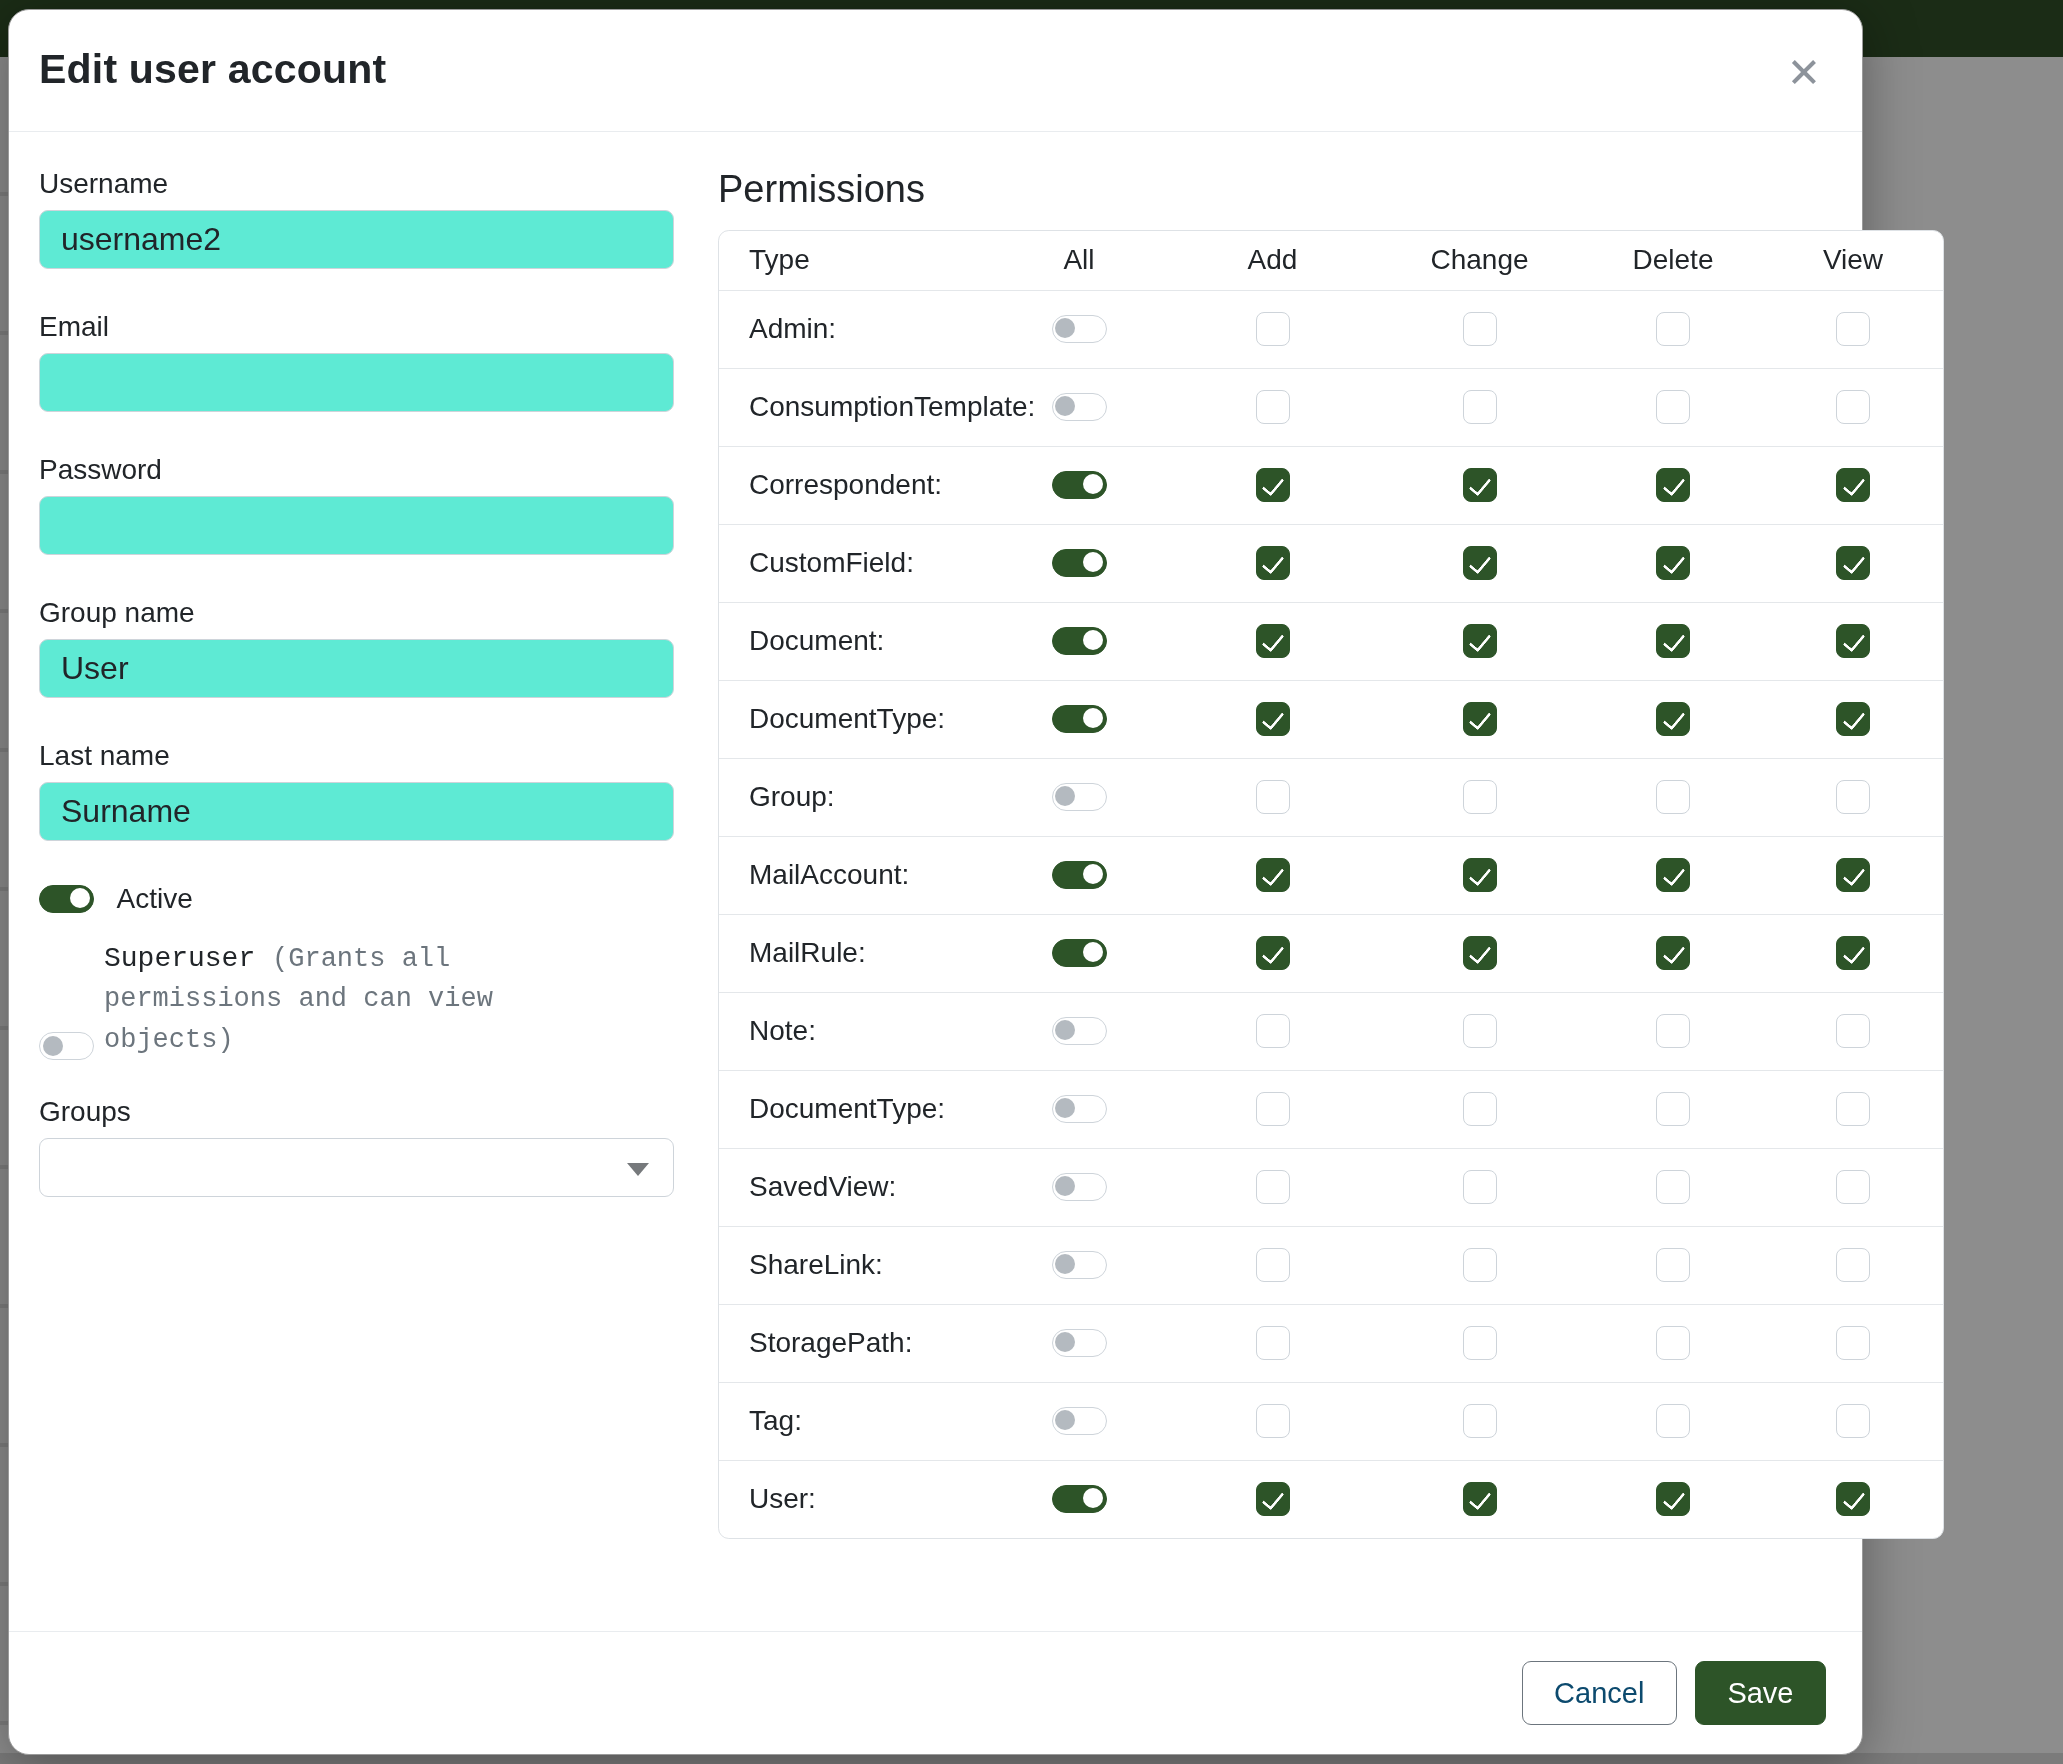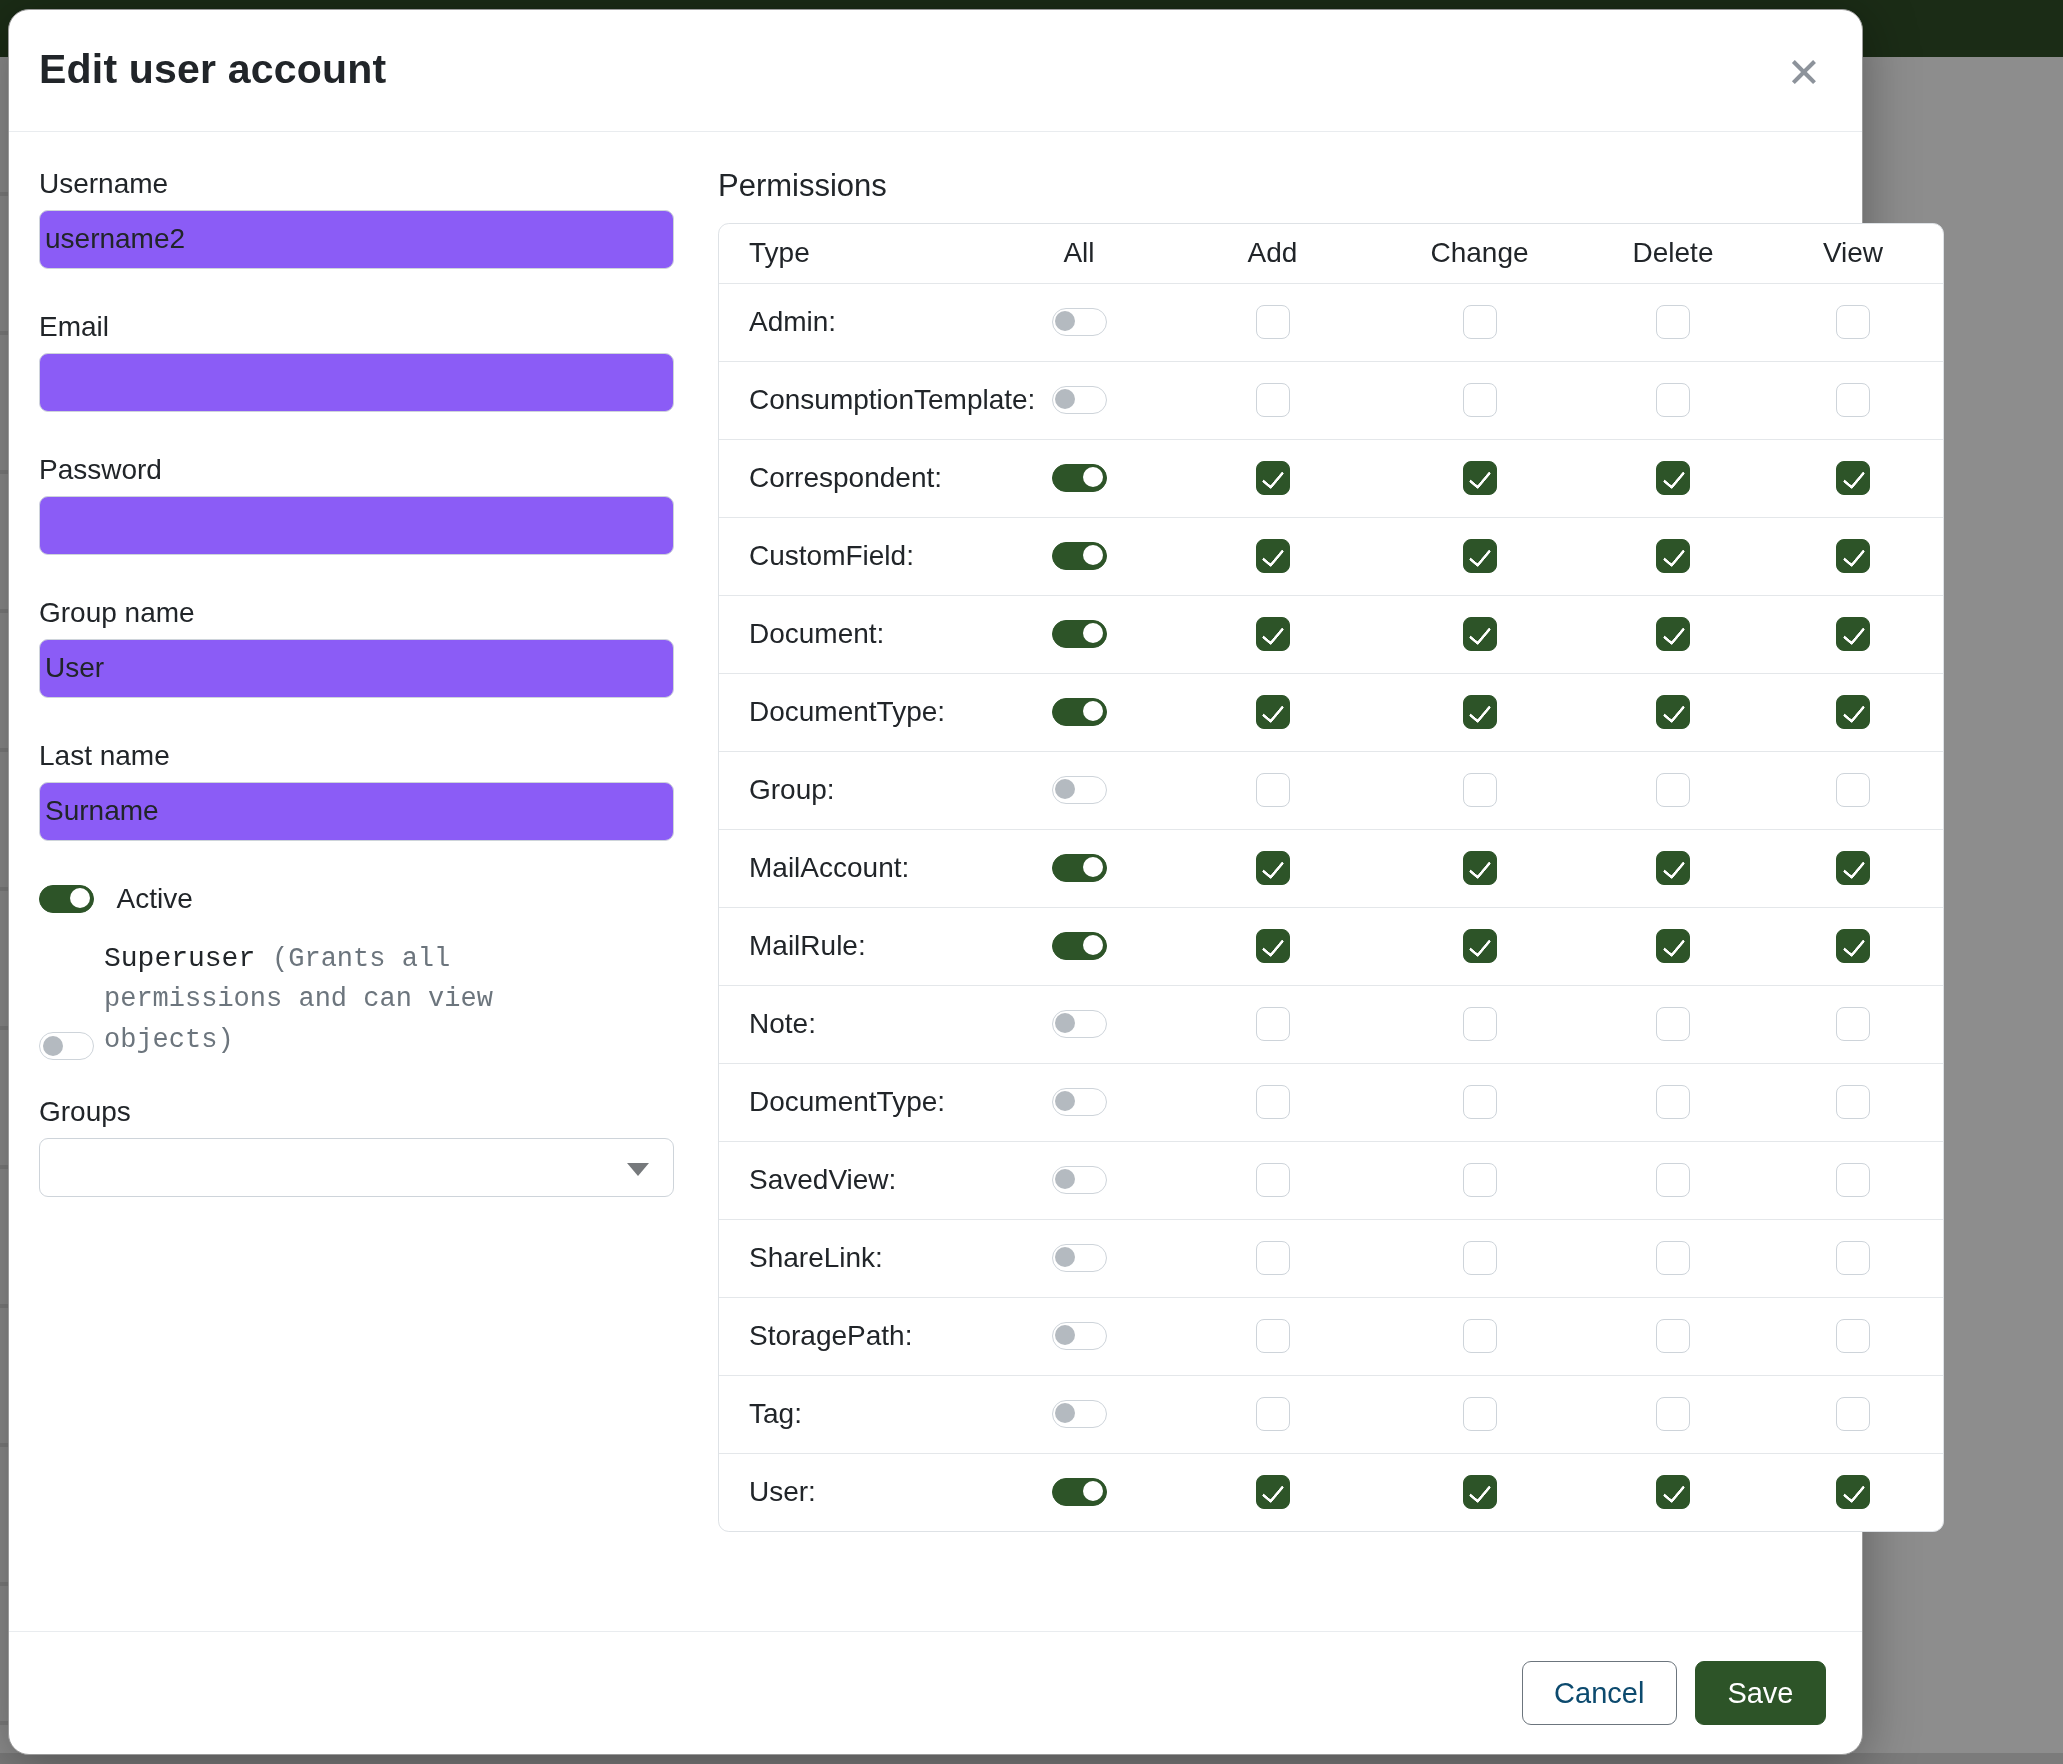--- a/index.html
+++ b/index.html
@@ -38,22 +38,22 @@
   }
 
   .modal-body { flex:1; display:flex; padding:36px 29px 0 30px; gap:44px; }
   .left-col { width:635px; flex:0 0 635px; }
   .right-col { flex:1; }
 
   .form-group { margin-bottom:42px; }
   .form-label { display:block; font-size:28px; color:#212529; margin-bottom:10px; }
   .text-input {
     width:100%; height:59px; border:1.8px solid #ced4da; border-radius:9px;
-    font-size:28px; color:#212529; padding:0 5px;
-    font-family:"Liberation Sans", sans-serif; background:#8b5cf6; outline:none;
+    font-size:32px; color:#212529; padding:0 21px;
+    font-family:"Liberation Sans", sans-serif; background:#5eead4; outline:none;
   }
   .select-box {
     position:relative; width:100%; height:59px; border:1.8px solid #ced4da; border-radius:9px; background:#fff;
   }
   .caret {
     position:absolute; right:24px; top:50%; margin-top:-4.5px;
     width:0; height:0; border-left:11.7px solid transparent; border-right:11.7px solid transparent;
     border-top:13.5px solid #76797c;
   }
 
@@ -84,21 +84,21 @@
   .switch-row { display:flex; align-items:center; gap:22.5px; margin-bottom:24px; }
   .switch-row.first { margin-top:9px; }
   .switch-row .lbl { font-size:28px; color:#212529; }
   .superuser-row { display:flex; align-items:flex-end; gap:10px; margin-bottom:36px;font-family:Liberation Mono, monospace; }
   .superuser-row .tgl { margin-top:3.6px; }
   .su-text { width:518px; line-height:1.45; }
   .su-name { color:#212529; font-weight:500; }
   .su-hint { color:#6c757d; font-size:27px; }
 
   
-  .perm-label { display:block; font-size:31px; margin-bottom:19px; }
+  .perm-label { display:block; font-size:38px; margin-bottom:19px; }
   .perm-table { border:1.8px solid #dee2e6; border-radius:10.8px; overflow:hidden; background:#fff; }
   .prow {
     display:grid;
     grid-template-columns:270px 180px 207px 207px 180px 180px 1fr;
     align-items:center;
   }
   .prow.head { height:59px; }
   .prow.body-row { height:78px; border-top:1.8px solid #e4e7ea; }
   .ptype { padding-left:30px; font-size:28px; color:#212529; }
   .pcell { display:flex; justify-content:center; }

